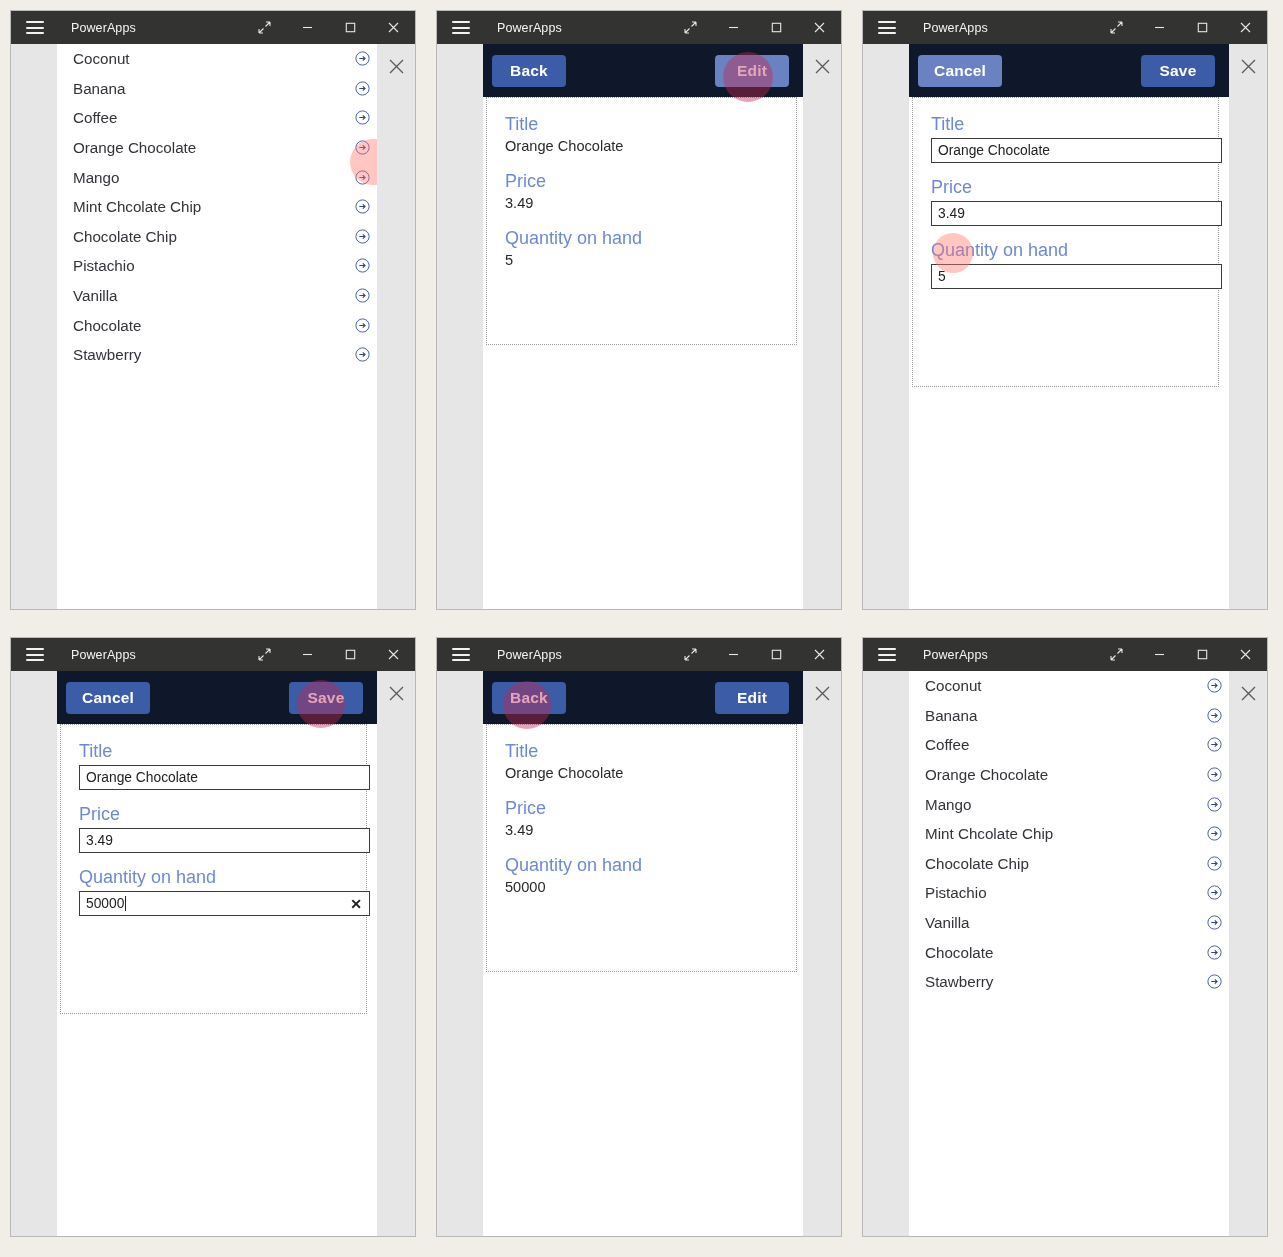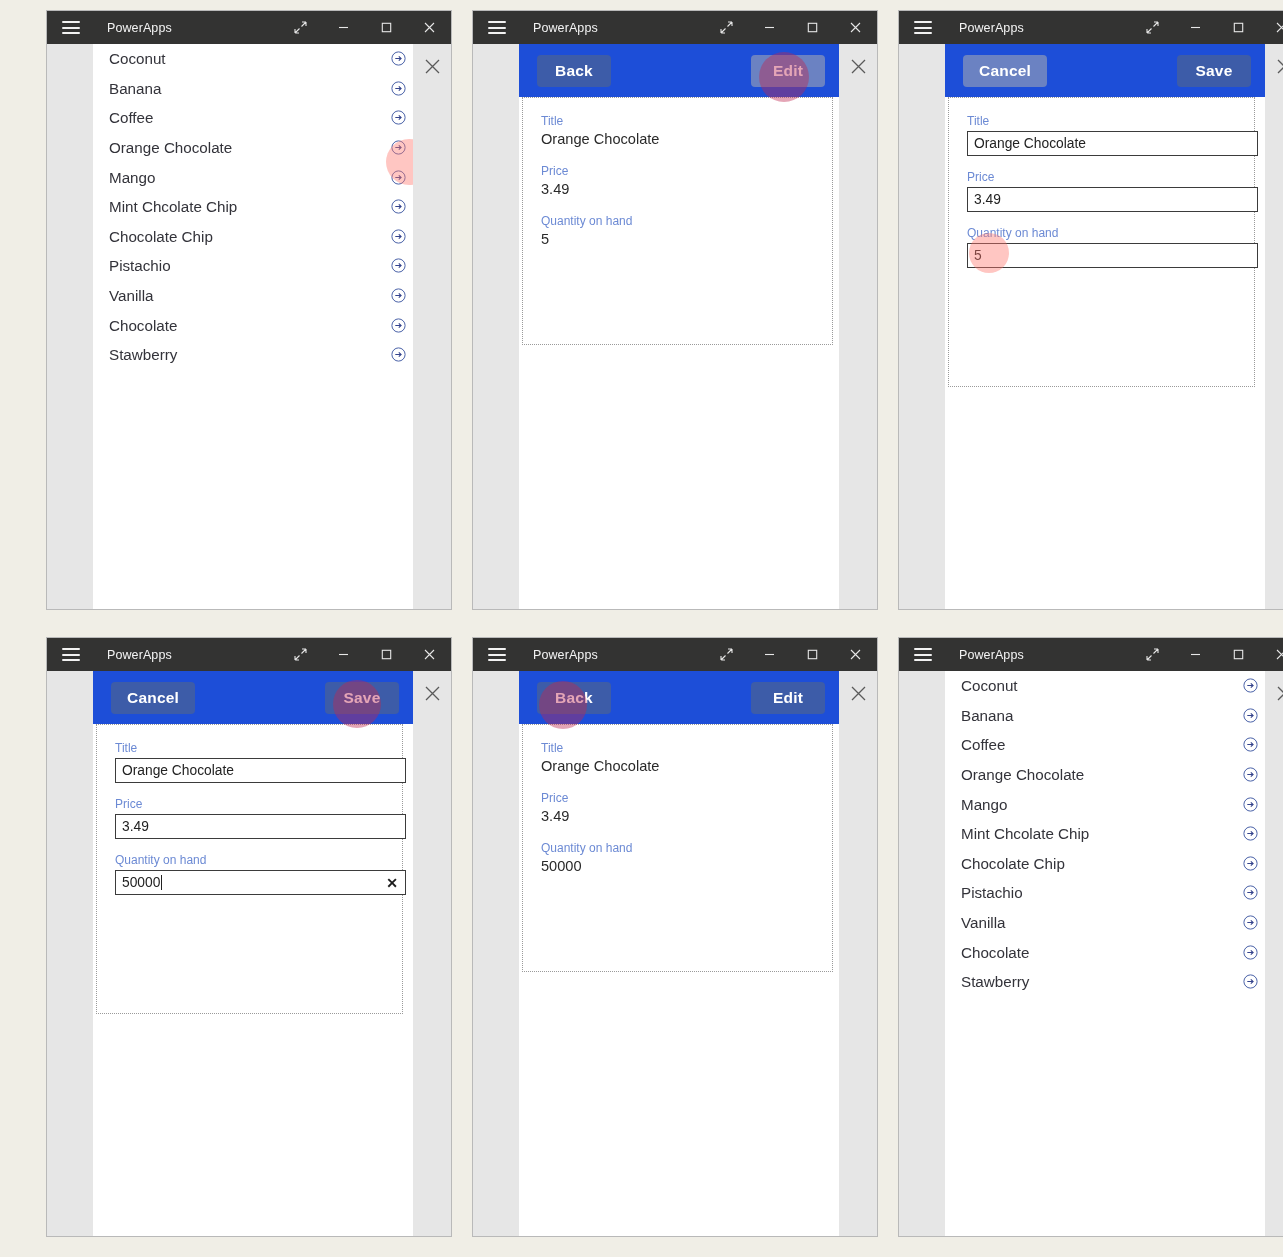--- a/index.html
+++ b/index.html
@@ -12,21 +12,20 @@
   .grid {
     position: relative;
     width: 1283px; height: 1257px;
   }
   .panel {
     position: absolute;
     width: 406px; height: 600px;
     background: #e6e6e6;
     border: 1px solid #b9b9b9;
     overflow: hidden;
-    margin-left: 36px;
   }
   .p0 { left: 10px;  top: 10px; }
   .p1 { left: 436px; top: 10px; }
   .p2 { left: 862px; top: 10px; }
   .p3 { left: 10px;  top: 637px; }
   .p4 { left: 436px; top: 637px; }
   .p5 { left: 862px; top: 637px; }
 
   
   .titlebar {
@@ -97,23 +96,23 @@
     white-space: nowrap;
   }
   .chev {
     width: 30px; flex: 0 0 30px;
     display: flex; align-items: center; justify-content: center;
   }
 
   
   .cmdbar {
     height: 53px;
-    background: #1d4ed8;
+    background: #0f172a;
     display: flex; align-items: center; justify-content: space-between;
-    padding: 0 14px 0 18px;
+    padding: 0 14px 0 9px;
     position: relative;
   }
   .btn {
     border: none;
     border-radius: 4px;
     color: #ffffff;
     font-size: 15.5px;
     font-weight: bold;
     padding: 0 16px;
     height: 32px;
@@ -129,21 +128,21 @@
   .card {
     margin: 0 6px 0 3px;
     border: 1px dotted #9a9a9a;
     background: #ffffff;
     height: 248px;
     padding: 16px 0 0 18px;
   }
   .card-tall { height: 290px; margin-right: 10px;}
   .fld-label {
     color: #6c8ad4;
-    font-size: 12px;
+    font-size: 18px;
     margin-bottom: 3px;
   }
   .fld-value {
     color: #2a2a2a;
     font-size: 14.6px;
     margin-bottom: 17px;
   }
   .fld-group { margin-bottom: 14px; }
   .fld-input {
     width: 288px;

